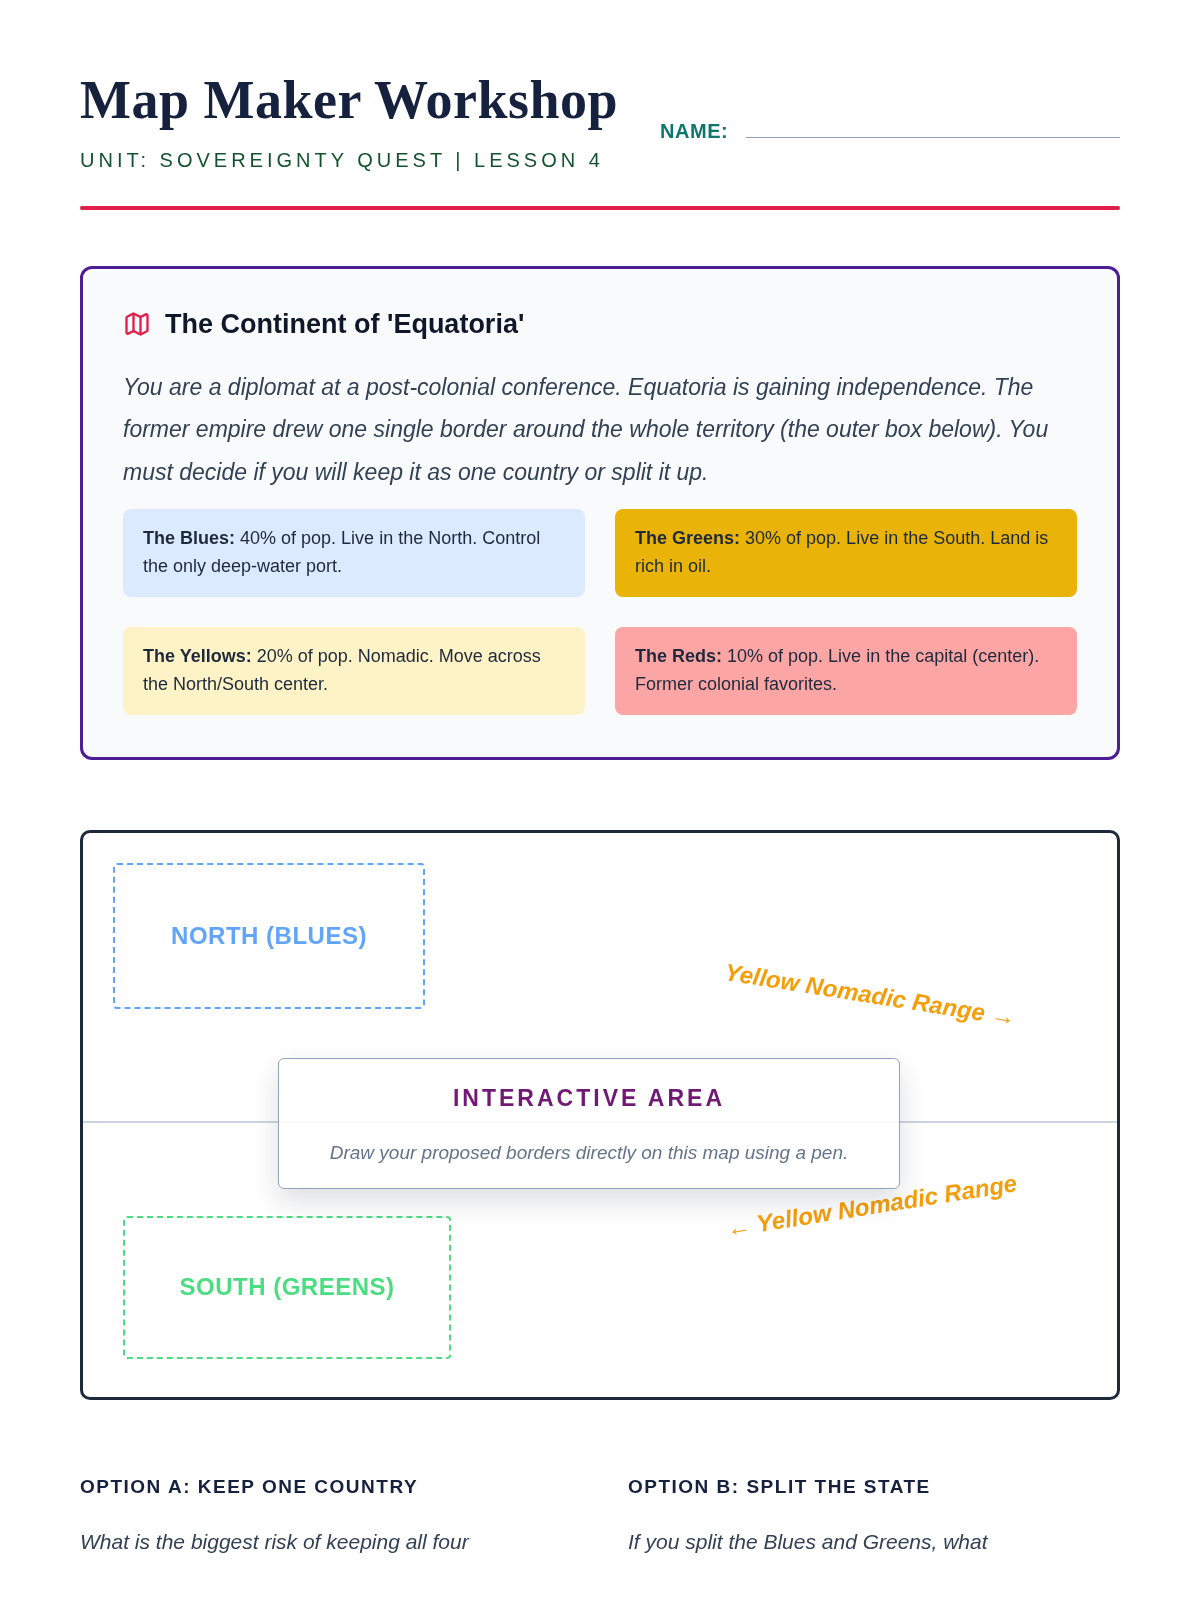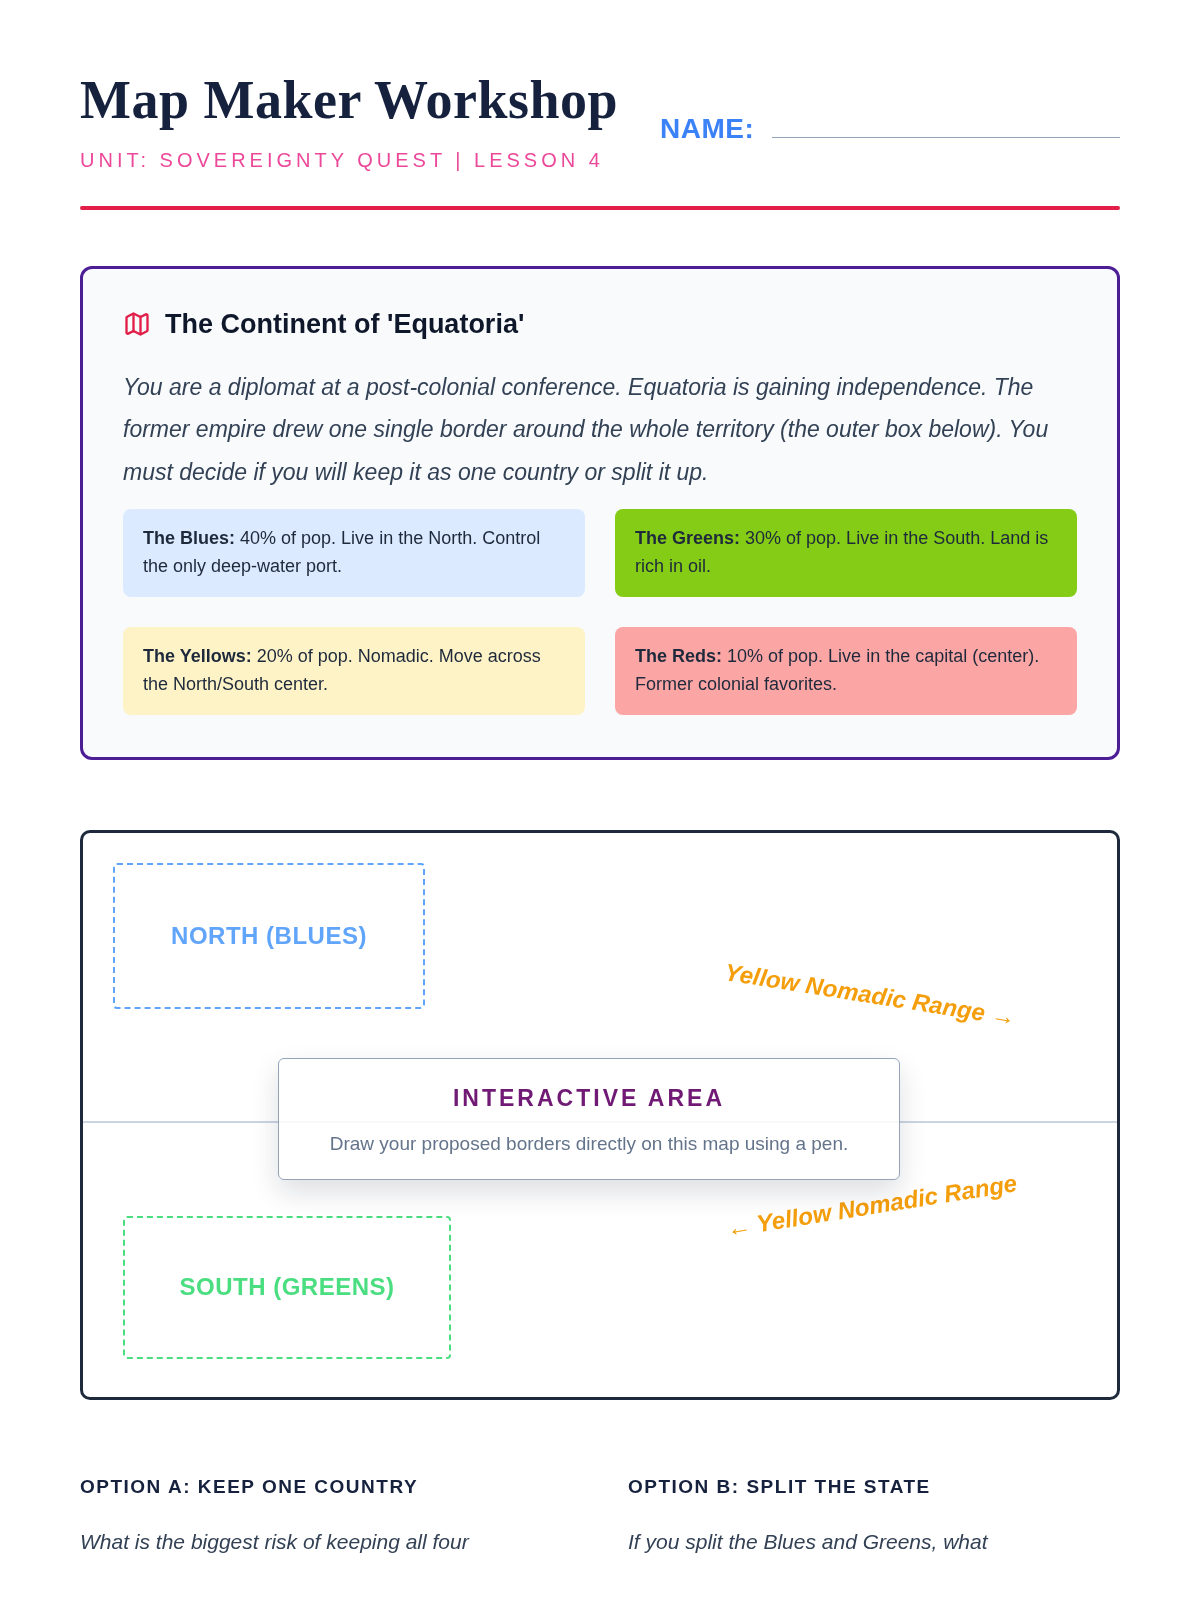--- a/index.html
+++ b/index.html
@@ -4,23 +4,23 @@
 <style>
   * { margin: 0; padding: 0; box-sizing: border-box; }
   html, body { width: 1200px; height: 1600px; overflow: hidden; background: #ffffff; }
   body { font-family: "Liberation Sans", sans-serif; color: #1e293b; }
   .page { width: 1200px; height: 1600px; padding: 72px 80px 0 80px; position: relative; }
 
   
   .header-row { display: flex; align-items: center; }
   .title-block { flex: 0 0 auto; }
   .page-title { font-family: "Liberation Serif", serif; font-size: 54px; font-weight: 700; color: #16213e; letter-spacing: 0.5px; line-height: 1.05; }
-  .page-subtitle { margin-top: 20px; font-size: 20px; letter-spacing: 4px; color: #ec4899; font-weight: 500; }
+  .page-subtitle { margin-top: 20px; font-size: 20px; letter-spacing: 4px; color: #14532d; font-weight: 500; }
   .name-block { display: flex; align-items: baseline; margin-left: 42px; margin-top: 14px; flex: 1; }
-  .name-label { font-size: 28px; font-weight: 700; color: #3b82f6; letter-spacing: 0.5px; white-space: nowrap; }
+  .name-label { font-size: 20px; font-weight: 700; color: #0f766e; letter-spacing: 0.5px; white-space: nowrap; }
   .name-line { flex: 1; margin-left: 18px; border-bottom: 1.5px solid #94a3b8; height: 24px; }
   .red-rule { margin-top: 34px; height: 4px; background: #e11d48; border-radius: 2px; }
 
   
   .brief-card { margin-top: 56px; background: #f8fafc; border: 3px solid #4c1d95; border-radius: 12px; padding: 40px 40px 42px 40px; }
   .brief-head { display: flex; align-items: center; gap: 14px; }
   .map-icon { width: 28px; height: 28px; color: #e11d48; flex: 0 0 auto; }
   .brief-title { font-size: 27px; font-weight: 700; color: #0f172a; }
   .brief-desc { margin-top: 26px; font-style: italic; font-size: 23px; line-height: 1.85; color: #334155; max-width: 960px; }
   .faction-grid { margin-top: 16px; display: grid; grid-template-columns: 1fr 1fr; column-gap: 30px; row-gap: 30px; }
@@ -38,21 +38,21 @@
   .region-capital .region-label { color: #f87171; font-size: 22px; letter-spacing: 1px; }
   .region-label { font-weight: 700; font-size: 24px; letter-spacing: 0.5px; }
   .midline { position: absolute; left: 0; right: 0; top: 288px; height: 2px; background: #cbd5e1; }
   .nomadic { position: absolute; color: #f59e0b; font-weight: 700; font-style: italic; font-size: 24px; white-space: nowrap; transform-origin: left center; }
   .nomadic-top { left: 642px; top: 125px; transform: rotate(9deg); }
   .nomadic-bottom { left: 644px; top: 382px; transform: rotate(-9deg); }
   .interactive-card { position: absolute; left: 195px; top: 225px; width: 622px; z-index: 2;
     background: rgba(255,255,255,0.82); border: 1px solid #94a3b8; border-radius: 6px;
     box-shadow: 0 12px 28px rgba(15,23,42,0.14); padding: 26px 24px 24px 24px; text-align: center; }
   .interactive-title { font-size: 23px; font-weight: 800; letter-spacing: 3px; color: #701a75; }
-  .interactive-sub { margin-top: 21px; font-size: 19px; color: #64748b; }
+  .interactive-sub { margin-top: 30px; font-style: italic; font-size: 19px; color: #64748b; }
 
   
   .options-grid { margin-top: 76px; display: grid; grid-template-columns: 1fr 1fr; column-gap: 56px; }
   .option-heading { font-size: 19px; font-weight: 800; letter-spacing: 1.5px; color: #16213e; }
   .option-question { margin-top: 26px; font-style: italic; font-size: 21px; line-height: 1.7; color: #334155; }
 </style>
 </head>
 <body>
 
 <div class="page">
@@ -78,21 +78,21 @@
       </svg>
       <div class="brief-title">The Continent of 'Equatoria'</div>
     </div>
     <div class="brief-desc">You are a diplomat at a post-colonial conference. Equatoria is gaining independence. The former empire drew one single border around the whole territory (the outer box below). You must decide if you will keep it as one country or split it up.</div>
 
     <div class="faction-grid">
       <div class="faction" style="background:#dbeafe">
         <strong>The Blues:</strong>
         <span>40% of pop. Live in the North. Control the only deep-water port.</span>
       </div>
-      <div class="faction" style="background:#84cc16">
+      <div class="faction" style="background:#eab308">
         <strong>The Greens:</strong>
         <span>30% of pop. Live in the South. Land is rich in oil.</span>
       </div>
       <div class="faction" style="background:#fef3c7">
         <strong>The Yellows:</strong>
         <span>20% of pop. Nomadic. Move across the North/South center.</span>
       </div>
       <div class="faction" style="background:#fca5a5">
         <strong>The Reds:</strong>
         <span>10% of pop. Live in the capital (center). Former colonial favorites.</span>

